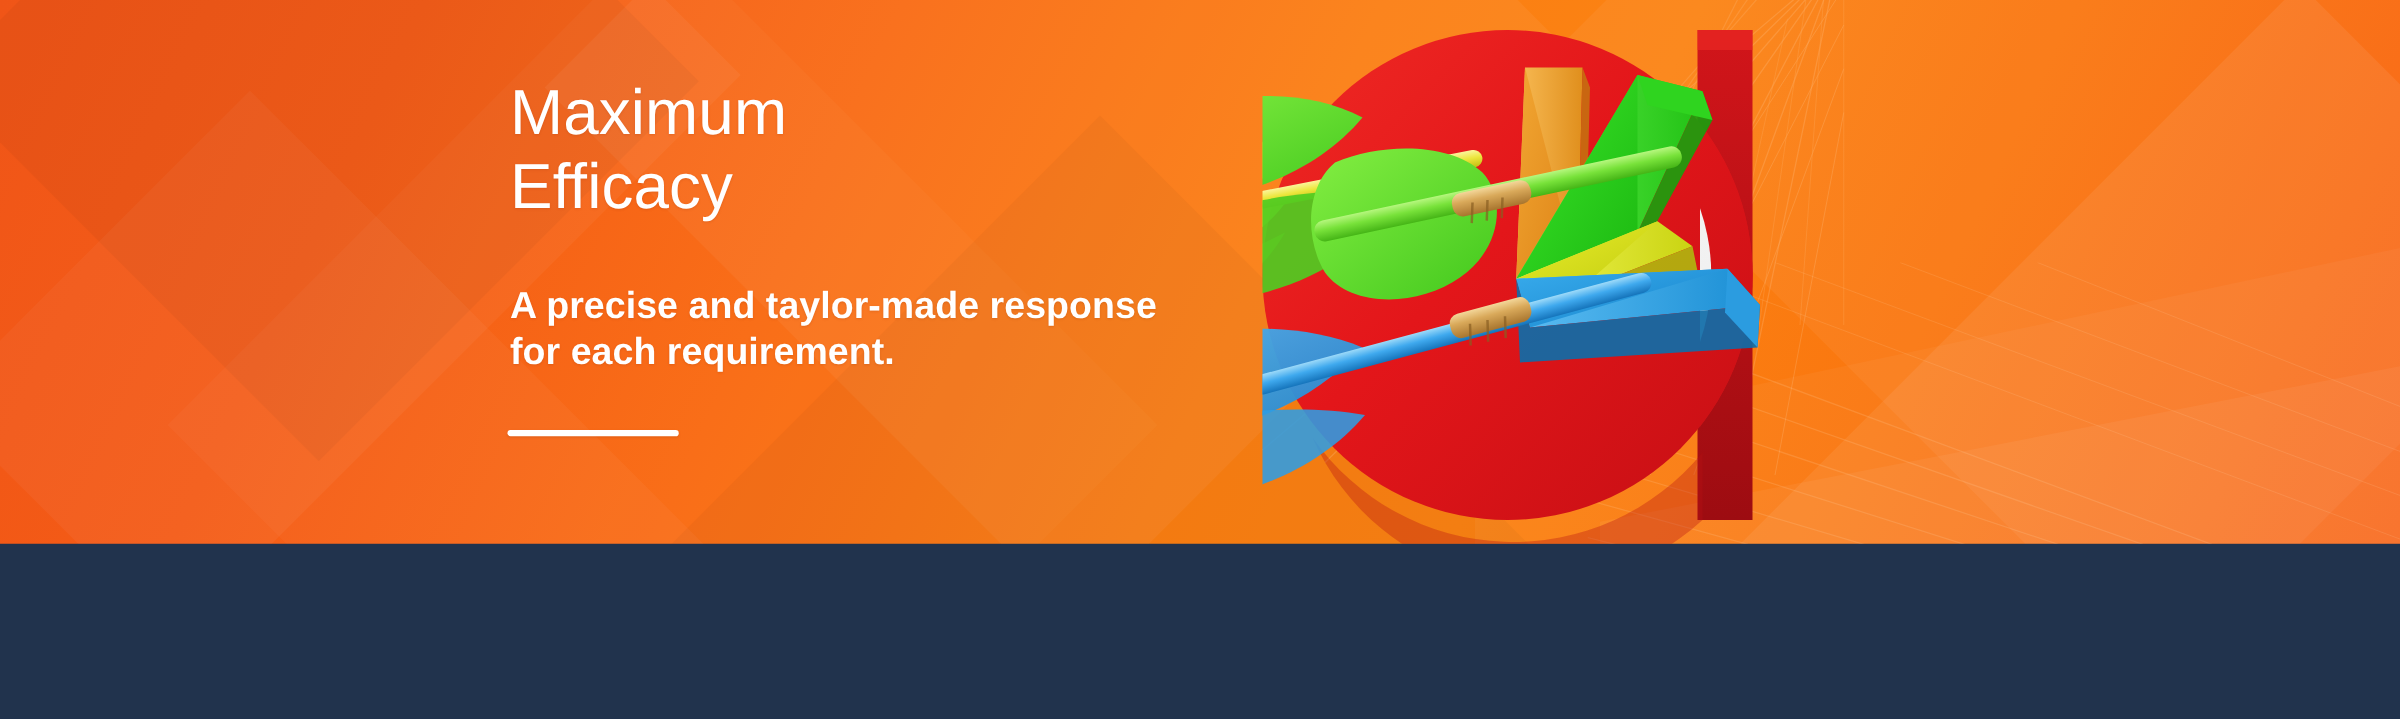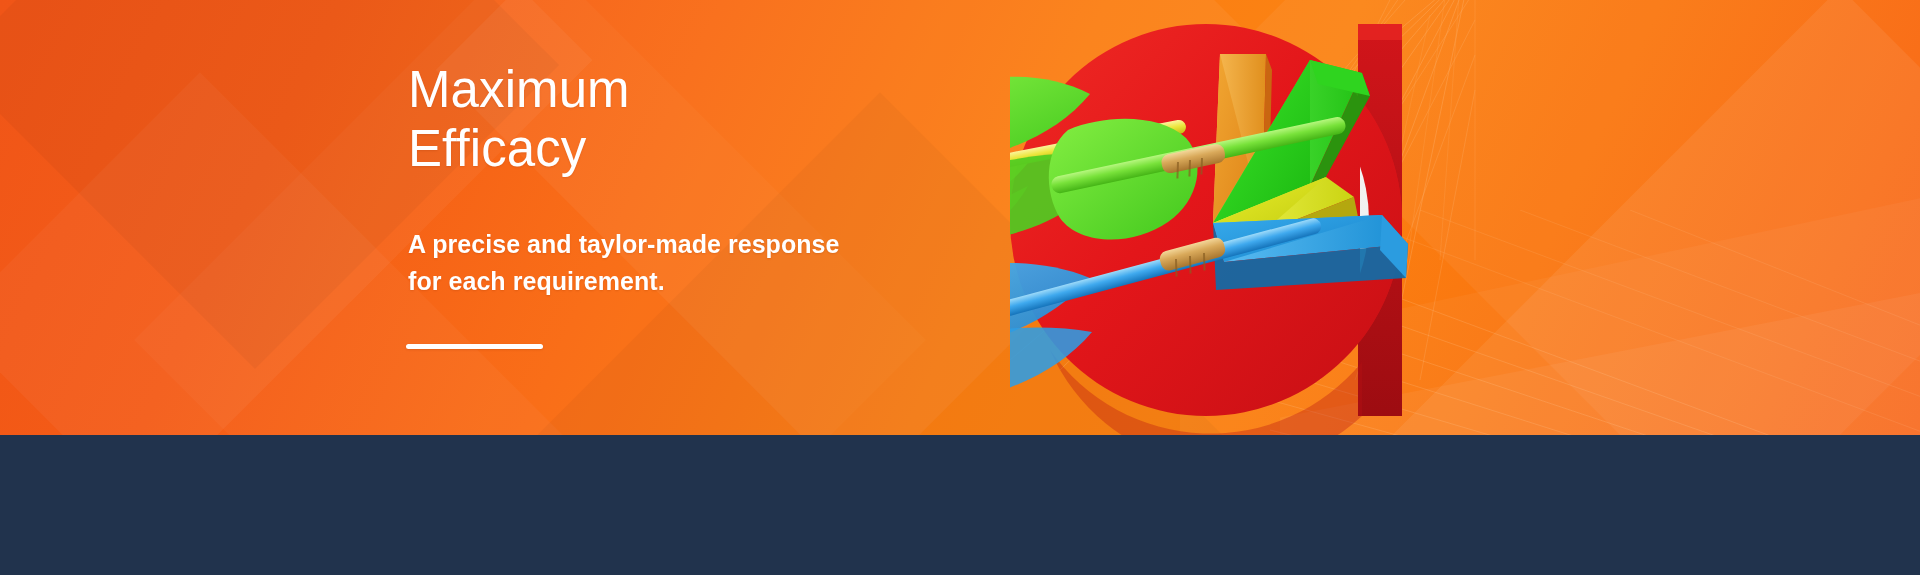--- a/index.html
+++ b/index.html
@@ -103,21 +103,21 @@
     line-height:59px;
     font-weight:400;
     letter-spacing:.1px;
     white-space:pre-line;
     text-shadow:0 1px 2px rgba(140,45,0,.18);
   }
 
   .subcopy {
     margin-top:48px;
     color:#ffffff;
-    font-size:25px;
+    font-size:30px;
     line-height:37px;
     font-weight:700;
     letter-spacing:.05px;
     white-space:pre-line;
     text-shadow:0 1px 2px rgba(140,45,0,.20);
   }
 
   .rule {
     margin-top:44px;
     margin-left:-2px;

